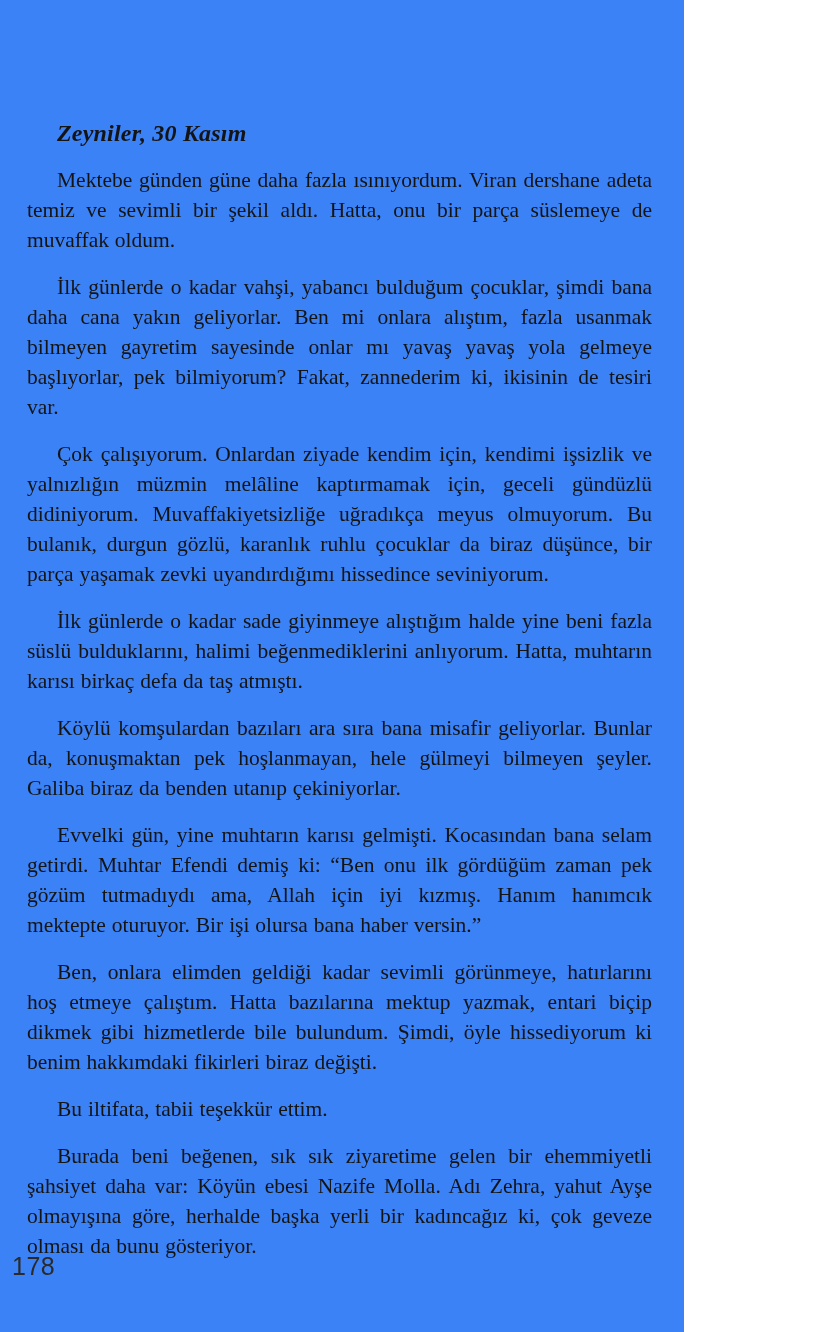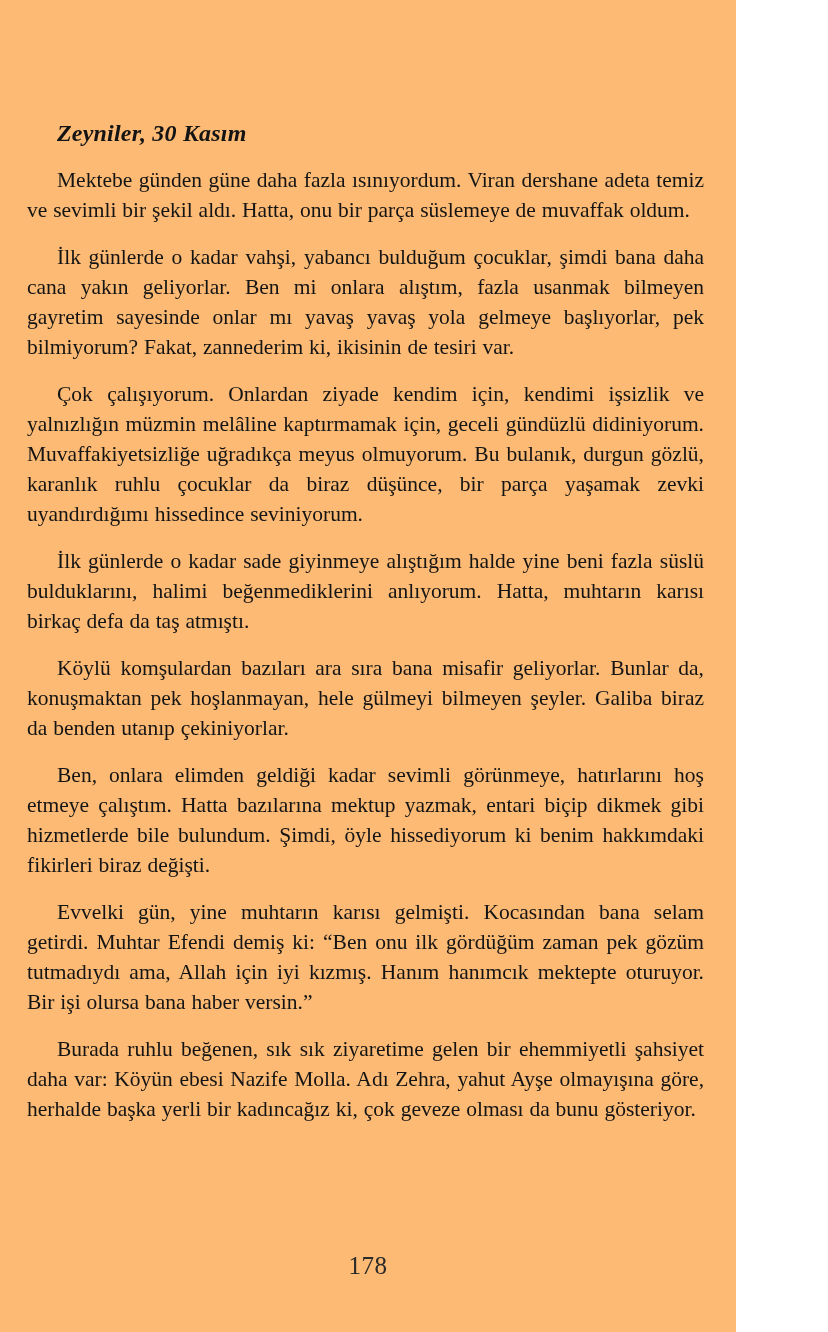--- a/index.html
+++ b/index.html
@@ -9,24 +9,24 @@
     background: #ffffff;
   }
   body {
     width: 828px;
     height: 1332px;
     overflow: hidden;
   }
   .page {
     position: relative;
     box-sizing: border-box;
-    width: 736px;
+    width: 684px;
     height: 1332px;
     padding: 118px 28px 0 27px;
-    background: #fdba74;
+    background: #3b82f6;
     color: #141414;
     font-family: "Liberation Serif", "DejaVu Serif", serif;
   }
   .heading {
     margin: 0;
     padding-left: 30px;
     font-size: 24px;
     line-height: 30px;
     font-weight: bold;
     font-style: italic;
@@ -38,36 +38,38 @@
     line-height: 30px;
     text-align: justify;
     text-indent: 30px;
     word-spacing: 0.5px;
   }
   .page-number {
     position: absolute;
     left: 0;
     right: 0;
     top: 1252px;
-    text-align: center;
-    font-family: Liberation Serif, serif;
+    text-align: left;
+    font-family: Liberation Sans, sans-serif;
     font-size: 25px;
     color: #2a2a2a;
     letter-spacing: 0.5px;
+    padding-left: 12px;
   }
 </style>
 </head>
 <body style="background: rgb(255, 255, 255);">
 
 <div class="page" style="color: rgb(20, 20, 20);">
   <h1 class="heading">Zeyniler, 30 Kasım</h1>
 
   <p class="para">Mektebe günden güne daha fazla ısınıyordum. Viran dershane adeta temiz ve sevimli bir şekil aldı. Hatta, onu bir parça süslemeye de muvaffak oldum.</p>
   <p class="para">İlk günlerde o kadar vahşi, yabancı bulduğum çocuklar, şimdi bana daha cana yakın geliyorlar. Ben mi onlara alıştım, fazla usanmak bilmeyen gayretim sayesinde onlar mı yavaş yavaş yola gelmeye başlıyorlar, pek bilmiyorum? Fakat, zannederim ki, ikisinin de tesiri var.</p>
   <p class="para">Çok çalışıyorum. Onlardan ziyade kendim için, kendimi işsizlik ve yalnızlığın müzmin melâline kaptırmamak için, geceli gündüzlü didiniyorum. Muvaffakiyetsizliğe uğradıkça meyus olmuyorum. Bu bulanık, durgun gözlü, karanlık ruhlu çocuklar da biraz düşünce, bir parça yaşamak zevki uyandırdığımı hissedince seviniyorum.</p>
   <p class="para">İlk günlerde o kadar sade giyinmeye alıştığım halde yine beni fazla süslü bulduklarını, halimi beğenmediklerini anlıyorum. Hatta, muhtarın karısı birkaç defa da taş atmıştı.</p>
   <p class="para">Köylü komşulardan bazıları ara sıra bana misafir geliyorlar. Bunlar da, konuşmaktan pek hoşlanmayan, hele gülmeyi bilmeyen şeyler. Galiba biraz da benden utanıp çekiniyorlar.</p>
+  <p class="para">Evvelki gün, yine muhtarın karısı gelmişti. Kocasından bana selam getirdi. Muhtar Efendi demiş ki: “Ben onu ilk gördüğüm zaman pek gözüm tutmadıydı ama, Allah için iyi kızmış. Hanım hanımcık mektepte oturuyor. Bir işi olursa bana haber versin.”</p>
   <p class="para">Ben, onlara elimden geldiği kadar sevimli görünmeye, hatırlarını hoş etmeye çalıştım. Hatta bazılarına mektup yazmak, entari biçip dikmek gibi hizmetlerde bile bulundum. Şimdi, öyle hissediyorum ki benim hakkımdaki fikirleri biraz değişti.</p>
-  <p class="para">Evvelki gün, yine muhtarın karısı gelmişti. Kocasından bana selam getirdi. Muhtar Efendi demiş ki: “Ben onu ilk gördüğüm zaman pek gözüm tutmadıydı ama, Allah için iyi kızmış. Hanım hanımcık mektepte oturuyor. Bir işi olursa bana haber versin.”</p>
-  <p class="para">Burada ruhlu beğenen, sık sık ziyaretime gelen bir ehemmiyetli şahsiyet daha var: Köyün ebesi Nazife Molla. Adı Zehra, yahut Ayşe olmayışına göre, herhalde başka yerli bir kadıncağız ki, çok geveze olması da bunu gösteriyor.</p>
+  <p class="para">Bu iltifata, tabii teşekkür ettim.</p>
+  <p class="para">Burada beni beğenen, sık sık ziyaretime gelen bir ehemmiyetli şahsiyet daha var: Köyün ebesi Nazife Molla. Adı Zehra, yahut Ayşe olmayışına göre, herhalde başka yerli bir kadıncağız ki, çok geveze olması da bunu gösteriyor.</p>
 
   <div class="page-number" style="color: rgb(42, 42, 42);">178</div>
 </div>
 
 </body></html>

